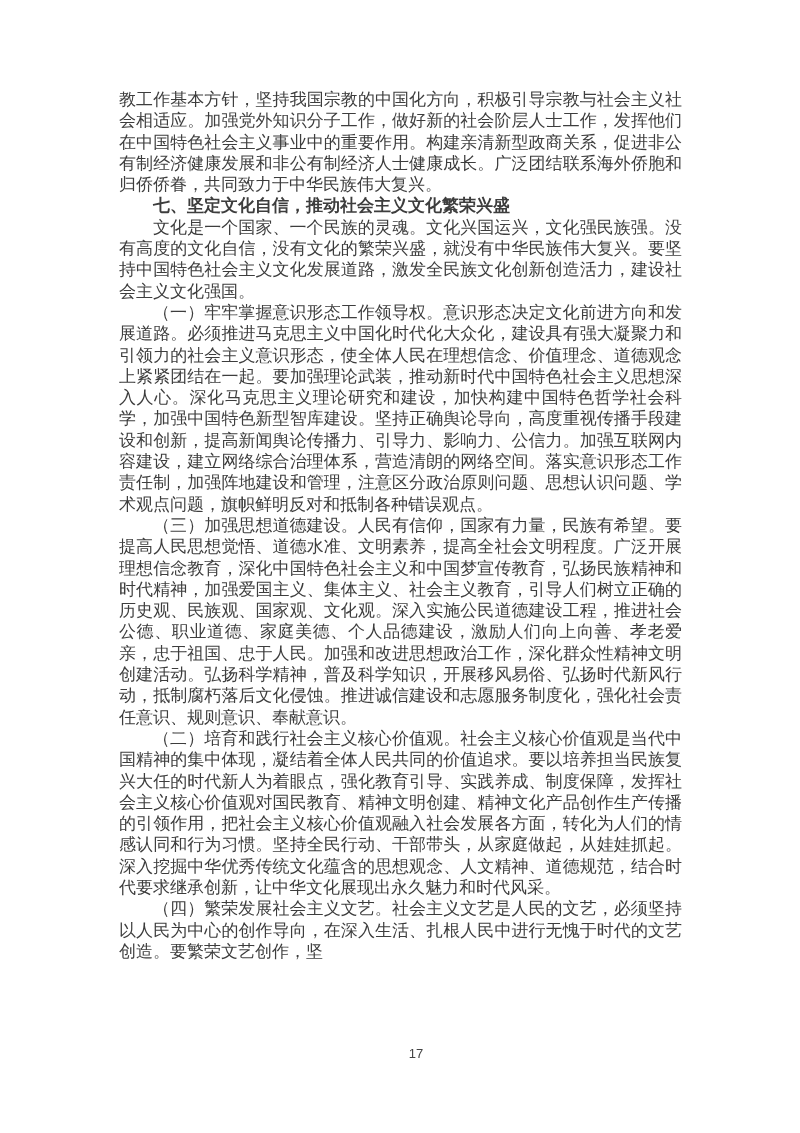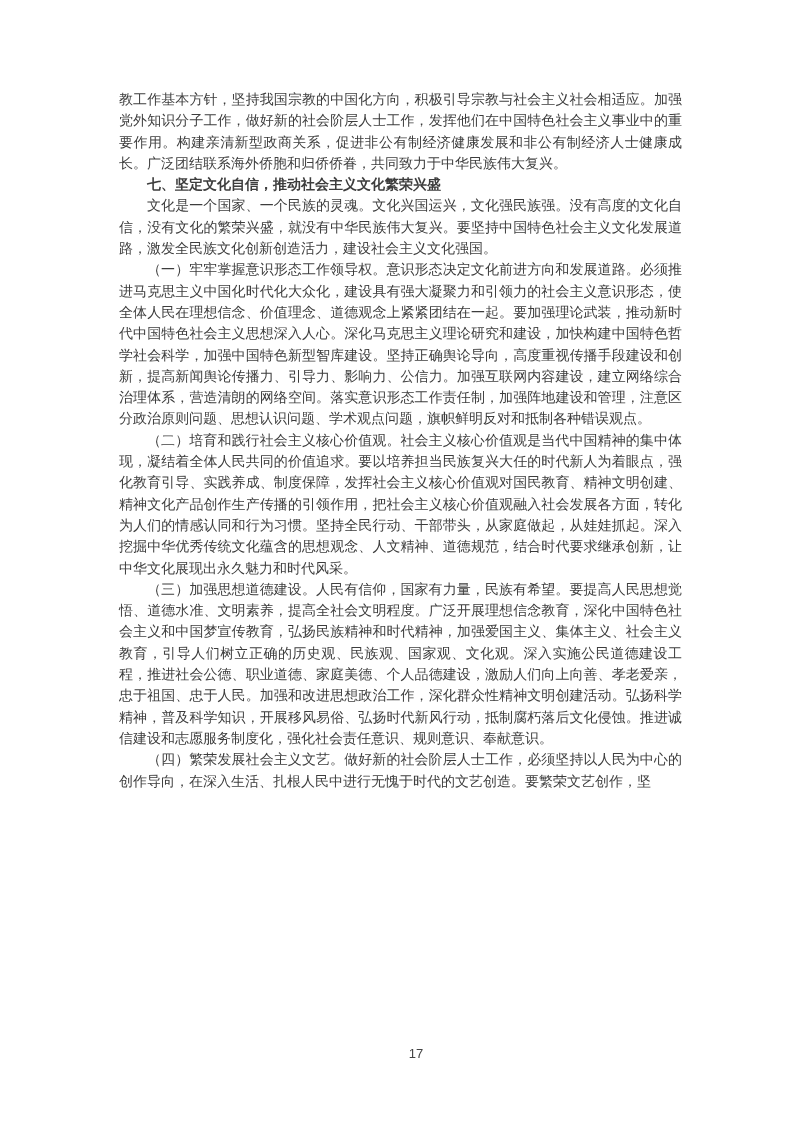--- a/index.html
+++ b/index.html
@@ -14,21 +14,21 @@
     background: #ffffff;
     overflow: hidden;
     font-family: "Liberation Serif", "DejaVu Serif", serif;
   }
   .text-block {
     position: absolute;
     left: 119px;
     top: 89px;
     width: 563px;
     color: #3d3d3d;
-    font-size: 14px;
+    font-size: 17px;
     line-height: 21.3px;
     text-align: justify;
     text-justify: inter-ideograph;
     letter-spacing: 0;
   }
   .text-block p {
     margin: 0;
     padding: 0;
     text-indent: 2em;
   }
@@ -52,18 +52,18 @@
 </style>
 </head>
 <body>
 
 <div class="page">
   <div class="text-block">
     <p class="no-indent">教工作基本方针，坚持我国宗教的中国化方向，积极引导宗教与社会主义社会相适应。加强党外知识分子工作，做好新的社会阶层人士工作，发挥他们在中国特色社会主义事业中的重要作用。构建亲清新型政商关系，促进非公有制经济健康发展和非公有制经济人士健康成长。广泛团结联系海外侨胞和归侨侨眷，共同致力于中华民族伟大复兴。</p>
     <p class="heading">七、坚定文化自信，推动社会主义文化繁荣兴盛</p>
     <p>文化是一个国家、一个民族的灵魂。文化兴国运兴，文化强民族强。没有高度的文化自信，没有文化的繁荣兴盛，就没有中华民族伟大复兴。要坚持中国特色社会主义文化发展道路，激发全民族文化创新创造活力，建设社会主义文化强国。</p>
     <p>（一）牢牢掌握意识形态工作领导权。意识形态决定文化前进方向和发展道路。必须推进马克思主义中国化时代化大众化，建设具有强大凝聚力和引领力的社会主义意识形态，使全体人民在理想信念、价值理念、道德观念上紧紧团结在一起。要加强理论武装，推动新时代中国特色社会主义思想深入人心。深化马克思主义理论研究和建设，加快构建中国特色哲学社会科学，加强中国特色新型智库建设。坚持正确舆论导向，高度重视传播手段建设和创新，提高新闻舆论传播力、引导力、影响力、公信力。加强互联网内容建设，建立网络综合治理体系，营造清朗的网络空间。落实意识形态工作责任制，加强阵地建设和管理，注意区分政治原则问题、思想认识问题、学术观点问题，旗帜鲜明反对和抵制各种错误观点。</p>
+    <p>（三）加强思想道德建设。人民有信仰，国家有力量，民族有希望。要提高人民思想觉悟、道德水准、文明素养，提高全社会文明程度。广泛开展理想信念教育，深化中国特色社会主义和中国梦宣传教育，弘扬民族精神和时代精神，加强爱国主义、集体主义、社会主义教育，引导人们树立正确的历史观、民族观、国家观、文化观。深入实施公民道德建设工程，推进社会公德、职业道德、家庭美德、个人品德建设，激励人们向上向善、孝老爱亲，忠于祖国、忠于人民。加强和改进思想政治工作，深化群众性精神文明创建活动。弘扬科学精神，普及科学知识，开展移风易俗、弘扬时代新风行动，抵制腐朽落后文化侵蚀。推进诚信建设和志愿服务制度化，强化社会责任意识、规则意识、奉献意识。</p>
     <p>（二）培育和践行社会主义核心价值观。社会主义核心价值观是当代中国精神的集中体现，凝结着全体人民共同的价值追求。要以培养担当民族复兴大任的时代新人为着眼点，强化教育引导、实践养成、制度保障，发挥社会主义核心价值观对国民教育、精神文明创建、精神文化产品创作生产传播的引领作用，把社会主义核心价值观融入社会发展各方面，转化为人们的情感认同和行为习惯。坚持全民行动、干部带头，从家庭做起，从娃娃抓起。深入挖掘中华优秀传统文化蕴含的思想观念、人文精神、道德规范，结合时代要求继承创新，让中华文化展现出永久魅力和时代风采。</p>
-    <p>（三）加强思想道德建设。人民有信仰，国家有力量，民族有希望。要提高人民思想觉悟、道德水准、文明素养，提高全社会文明程度。广泛开展理想信念教育，深化中国特色社会主义和中国梦宣传教育，弘扬民族精神和时代精神，加强爱国主义、集体主义、社会主义教育，引导人们树立正确的历史观、民族观、国家观、文化观。深入实施公民道德建设工程，推进社会公德、职业道德、家庭美德、个人品德建设，激励人们向上向善、孝老爱亲，忠于祖国、忠于人民。加强和改进思想政治工作，深化群众性精神文明创建活动。弘扬科学精神，普及科学知识，开展移风易俗、弘扬时代新风行动，抵制腐朽落后文化侵蚀。推进诚信建设和志愿服务制度化，强化社会责任意识、规则意识、奉献意识。</p>
-    <p>（四）繁荣发展社会主义文艺。做好新的社会阶层人士工作，必须坚持以人民为中心的创作导向，在深入生活、扎根人民中进行无愧于时代的文艺创造。要繁荣文艺创作，坚</p>
+    <p>（四）繁荣发展社会主义文艺。社会主义文艺是人民的文艺，必须坚持以人民为中心的创作导向，在深入生活、扎根人民中进行无愧于时代的文艺创造。要繁荣文艺创作，坚</p>
   </div>
   <div class="page-number">17</div>
 </div>
 
 </body></html>

